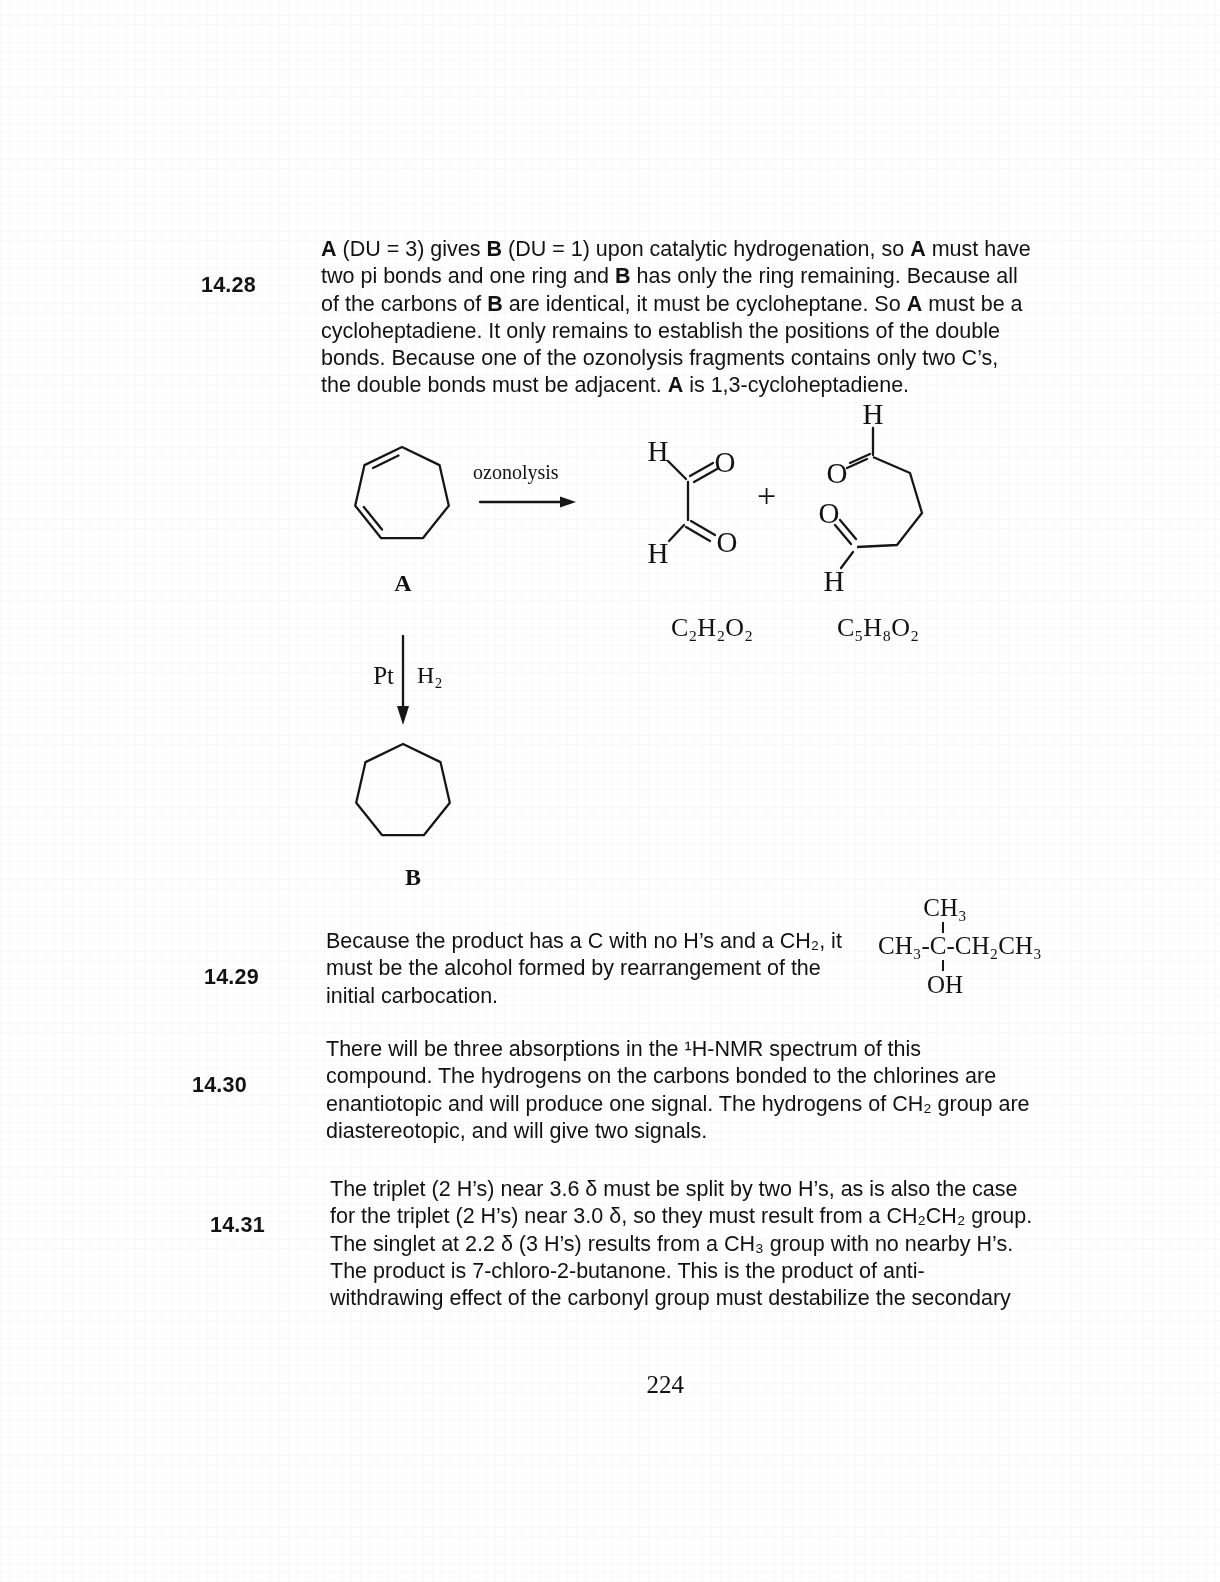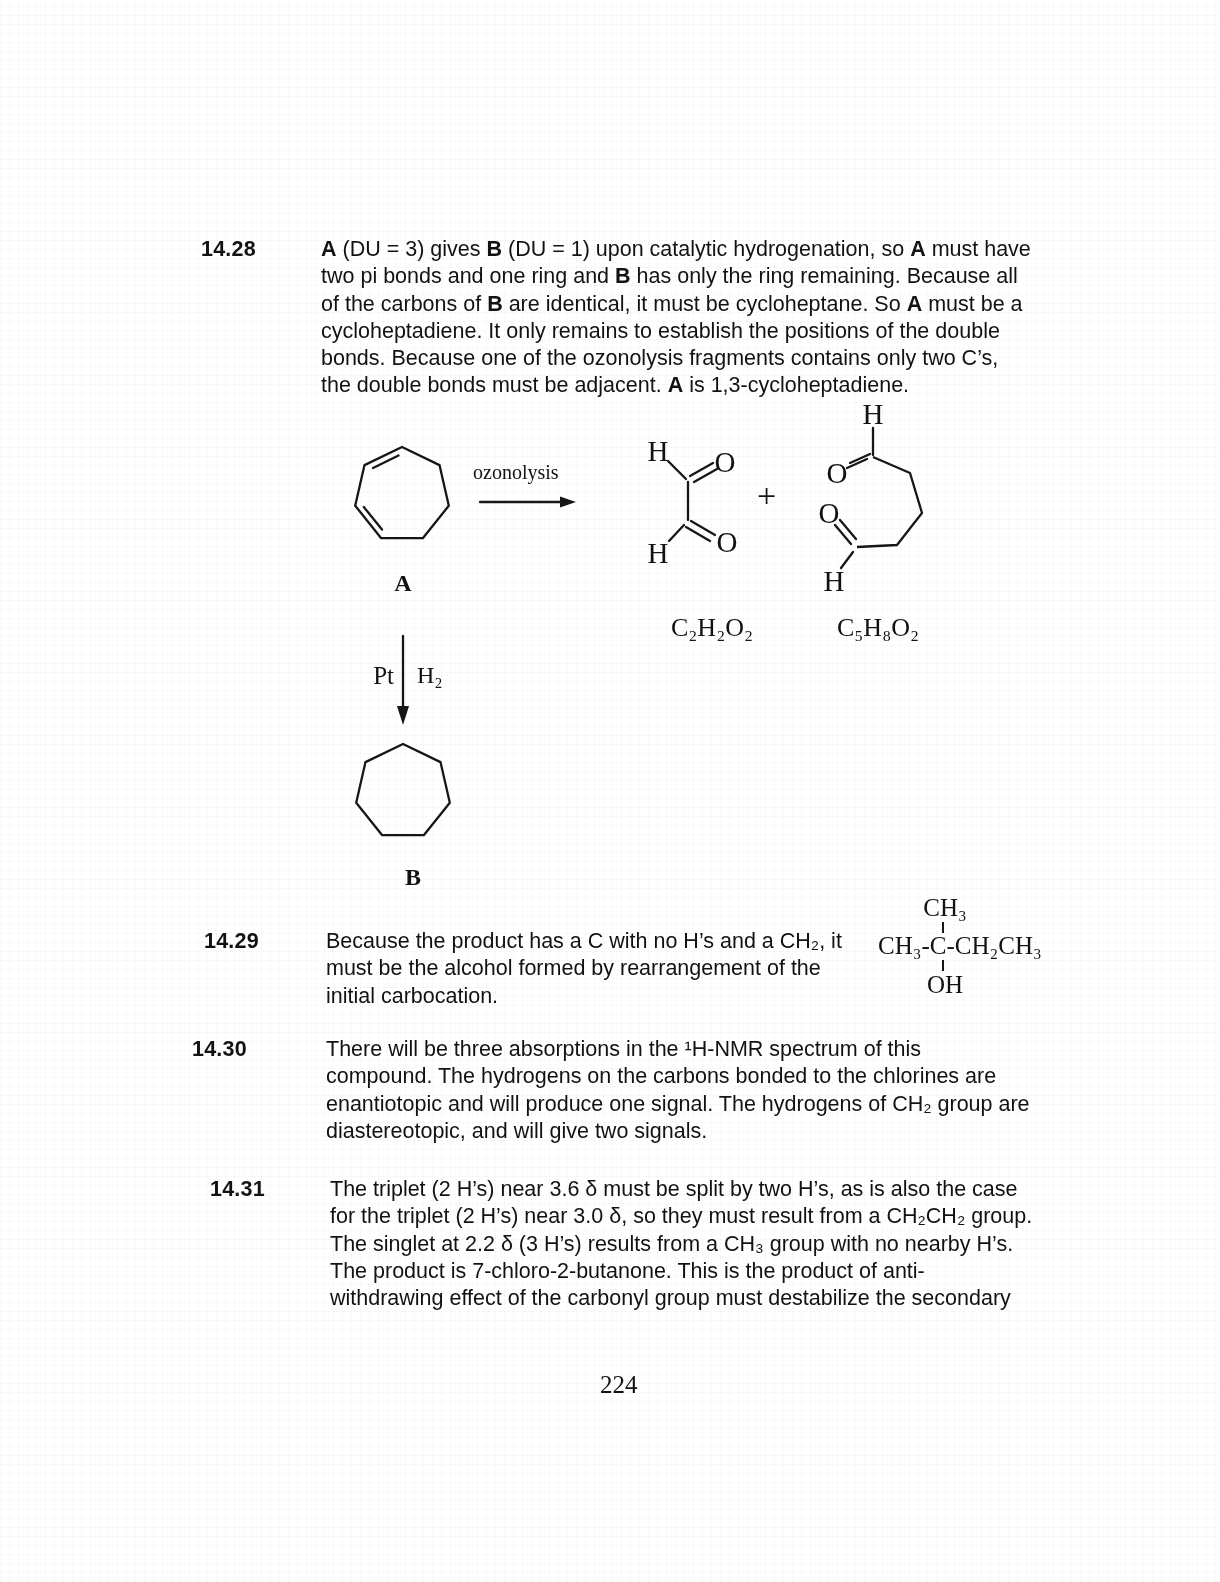--- a/index.html
+++ b/index.html
@@ -11,34 +11,35 @@
       repeating-linear-gradient(90deg, rgba(160,135,135,0.05) 0 1px, transparent 1px 9px);
     font-family:"Liberation Sans", sans-serif;
     color:#121212;
     position:relative;
     overflow:hidden;
   }
   .abs{position:absolute;}
   .plabel{
     position:absolute;font-weight:bold;font-size:21.5px;line-height:27.3px;
     letter-spacing:.2px;
+    margin-top:36px;
   }
   .ptext{position:absolute;font-size:21.5px;line-height:27.3px;margin-left:48px;}
   .ptext .line{white-space:nowrap;}
   .chem{font-family:"Liberation Serif", serif;}
   .formula{position:absolute;top:613px;width:96px;text-align:center;
     font-family:Liberation Serif, serif;font-size:26px;}
   .ringlabel{position:absolute;width:40px;text-align:center;
     font-family:"Liberation Serif", serif;font-weight:bold;font-size:24px;}
   .atomtxt{font-family:"Liberation Serif", serif;font-size:29px;fill:#121212;}
   .bond{stroke:#161616;stroke-width:2.3;fill:none;stroke-linecap:round;}
   .ring{stroke:#161616;stroke-width:2.3;fill:none;stroke-linejoin:round;}
   .ah{fill:#161616;stroke:none;}
   .vline{position:absolute;width:2px;background:#161616;}
-  .pagenum{position:absolute;left:600px;top:1371px;width:84px;text-align:left;
+  .pagenum{position:absolute;left:600px;top:1371px;width:84px;text-align:right;
     font-family:"Liberation Serif", serif;font-size:25px;}
 </style>
 </head>
 <body>
 
 <div class="plabel" style="left:201px;top:236px">14.28</div>
 <div class="ptext" style="left:273px;top:236px">
   <div class="line"><b>A</b> (DU = 3) gives <b>B</b> (DU = 1) upon catalytic hydrogenation, so <b>A</b> must have</div>
   <div class="line">two pi bonds and one ring and <b>B</b> has only the ring remaining. Because all</div>
   <div class="line">of the carbons of <b>B</b> are identical, it must be cycloheptane. So <b>A</b> must be a</div>

